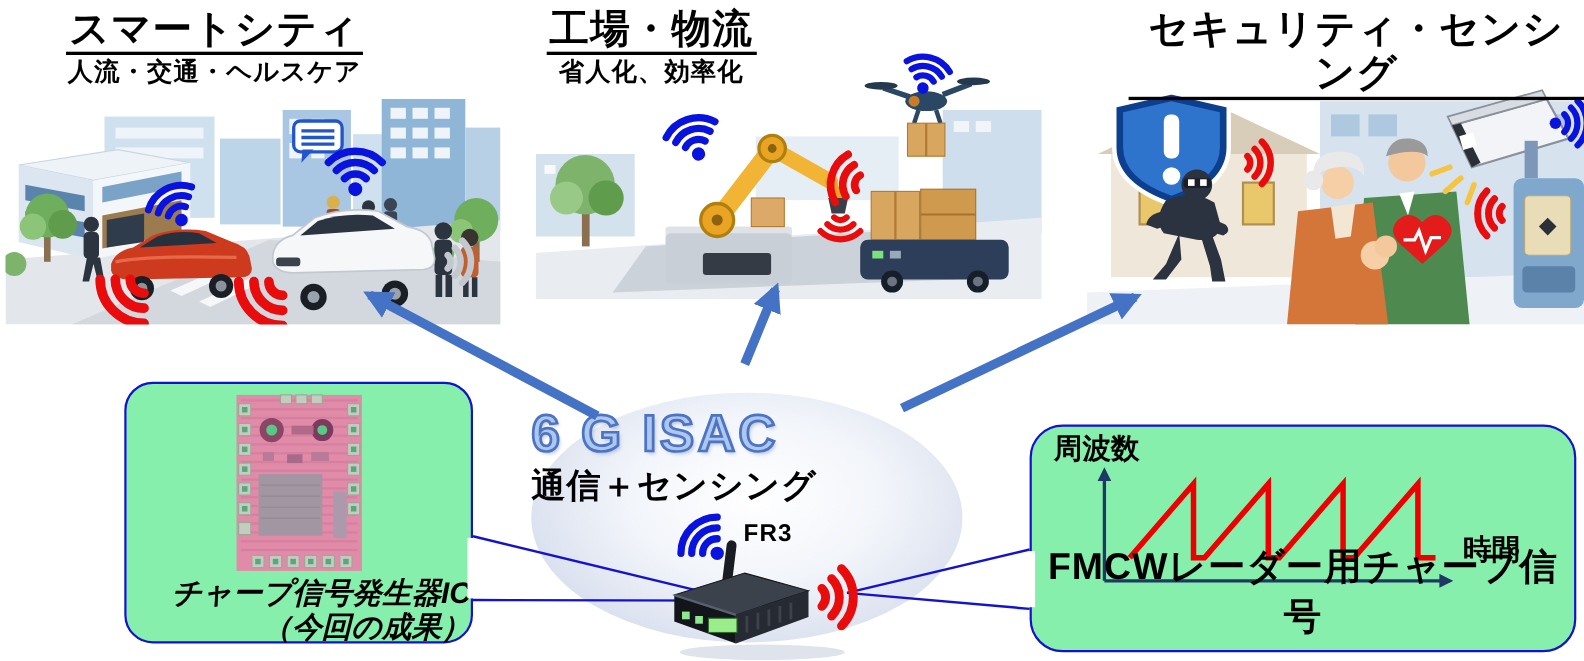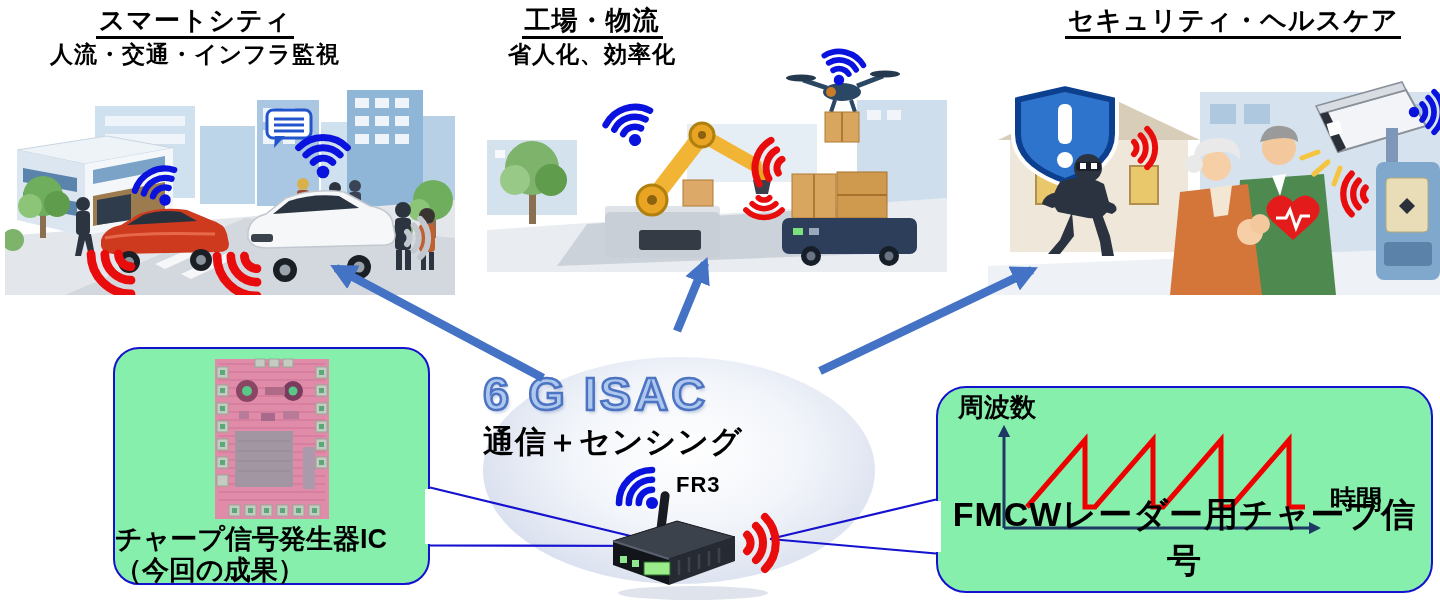--- a/index.html
+++ b/index.html
@@ -1,35 +1,35 @@
 <!DOCTYPE html>
 <html><head>
 <meta charset="utf-8">
 <style>
   html,body{margin:0;padding:0;background:#fff;}
   .scene{position:relative;width:1440px;height:601px;overflow:hidden;background:#fff;
          font-family:"Liberation Sans","DejaVu Sans",sans-serif;color:#000;}
   
   .sec-head{position:absolute;text-align:center;z-index:2;line-height:1.12;}
-  .sec-title{display:inline-block;font-weight:800;font-size:26px;letter-spacing:1px;
+  .sec-title{display:inline-block;font-weight:800;font-size:36px;letter-spacing:1px;
              border-bottom:3px solid #000;padding:0 3px 1px;}
   .sec-sub{font-weight:700;font-size:23px;margin-top:3px;letter-spacing:1px;}
   
   .ellipse{position:absolute;left:483px;top:357px;width:392px;height:227px;border-radius:50%;
            background:radial-gradient(ellipse at 52% 42%, #ffffff 0%, #f2f5fa 40%, #dde3f0 70%, #c3cde4 100%);
            z-index:1;}
   .headline{position:absolute;left:483px;top:366px;width:392px;z-index:3;
             font-size:47px;font-weight:800;letter-spacing:3px;color:#aec7ee;
             -webkit-text-stroke:2.5px #4d74c2;text-shadow:2px 3px 3px rgba(70,100,170,.30);}
   .subline{position:absolute;left:483px;top:421px;width:392px;z-index:3;
            font-size:31px;font-weight:800;letter-spacing:1px;}
   .band{position:absolute;left:676px;top:472px;z-index:6;font-size:22px;font-weight:800;letter-spacing:1px;}
   
   .callout{position:absolute;box-sizing:border-box;background:#86efac;border:2.5px solid #1512cf;z-index:2;}
-  .box-chirp{left:113px;top:347px;width:317px;height:238px;border-radius:26px;text-align:left;}
+  .box-chirp{left:113px;top:347px;width:317px;height:238px;border-radius:26px;text-align:right;font-style:italic;}
   .box-fmcw{left:936px;top:386px;width:497px;height:207px;border-radius:30px;}
   .chirp-text{font-size:27px;font-weight:800;line-height:1.12;margin-top:1px;}
   .fmcw-caption{position:absolute;left:0;bottom:7px;width:100%;text-align:center;
                 font-size:34px;font-weight:800;letter-spacing:1px;}
   .chart-svg{position:absolute;left:0;top:0;}
   svg{display:block;}
   .ovl{position:absolute;left:0;top:0;z-index:4;pointer-events:none;}
   .router-svg{position:absolute;left:593px;top:463px;z-index:5;}
   .illu{position:absolute;z-index:1;}
   .defs-hidden{position:absolute;width:0;height:0;overflow:hidden;}
@@ -56,28 +56,28 @@
         <path d="M0 0 L10 5 L0 10 Z" fill="#4472c4"></path>
       </marker>
       <marker id="axarr" viewBox="0 0 10 10" refX="7.5" refY="5" markerWidth="4.2" markerHeight="4.2" orient="auto">
         <path d="M0 0 L10 5 L0 10 Z" fill="#1f3864"></path>
       </marker>
     </defs>
   </svg>
 
   <div class="sec-head" style="left:15px;top:6px;width:360px;">
     <span class="sec-title">スマートシティ</span>
-    <div class="sec-sub">人流・交通・インフラ監視</div>
+    <div class="sec-sub">人流・交通・ヘルスケア</div>
   </div>
   <div class="sec-head" style="left:442px;top:6px;width:300px;">
     <span class="sec-title">工場・物流</span>
     <div class="sec-sub">省人化、効率化</div>
   </div>
   <div class="sec-head" style="left:1026px;top:6px;width:414px;">
-    <span class="sec-title">セキュリティ・ヘルスケア</span>
+    <span class="sec-title">セキュリティ・センシング</span>
   </div>
 
   <svg class="illu" style="left:5px;top:88px;" width="450" height="207" viewBox="0 0 450 207">
     <g>
       <rect x="90" y="18" width="100" height="92" fill="#cfe0ee"></rect>
       <rect x="100" y="28" width="80" height="10" fill="#ffffff" opacity=".65"></rect>
       <rect x="100" y="46" width="80" height="10" fill="#ffffff" opacity=".65"></rect>
       <rect x="195" y="38" width="55" height="78" fill="#bdd5e8"></rect>
       <rect x="252" y="12" width="62" height="106" fill="#a9c6e2"></rect>
       <rect x="258" y="20" width="12" height="14" fill="#fff" opacity=".8"></rect>

